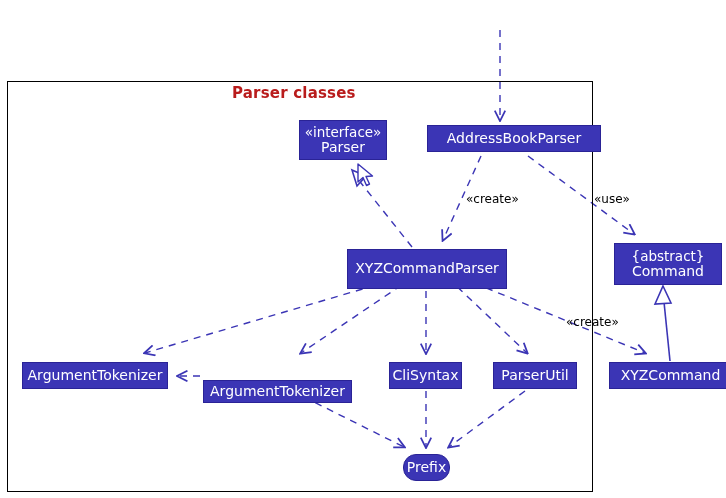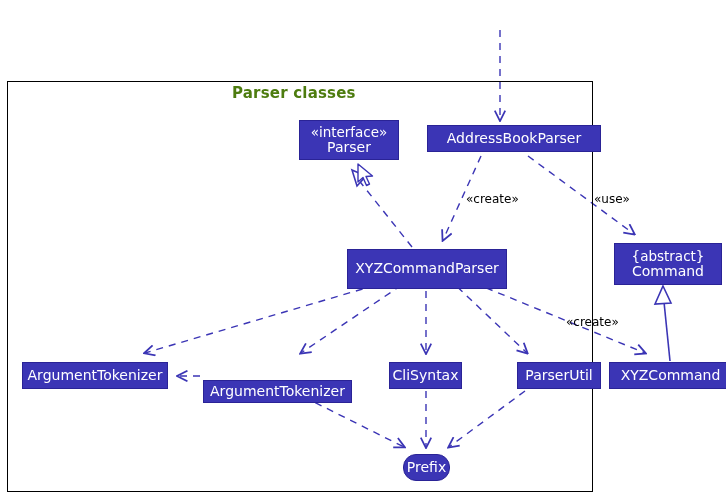--- a/index.html
+++ b/index.html
@@ -26,21 +26,21 @@
   .pkg-frame {
     position: absolute;
     border: 1.6px solid #000000;
     box-sizing: border-box;
     background: transparent;
   }
   .pkg-title {
     position: absolute;
     font-size: 15px;
     font-weight: bold;
-    color: #4d7c0f;
+    color: #b91c1c;
     white-space: nowrap;
     letter-spacing: 0.2px;
     text-align: right;
   }
   
   .cls {
     position: absolute;
     box-sizing: border-box;
     background: #3b35b5;
     border: 1.2px solid #2a2396;
@@ -143,21 +143,21 @@
 
     <g>
       <line x1="670" y1="361" x2="664" y2="302" stroke="#3b35b5" stroke-width="1.6"></line>
       <polygon points="663,286 671,303 655,304" fill="#ffffff" stroke="#3b35b5" stroke-width="1.6"></polygon>
     </g>
   </svg>
 
   <div class="pkg-frame" style="left:7px; top:81px; width:586px; height:411px;"></div>
   <div class="pkg-title" style="left:232px; top:84px;">Parser classes</div>
 
-  <div class="cls" style="left:299px; top:120px; width:100px; height:40px;">
+  <div class="cls" style="left:299px; top:120px; width:88px; height:40px;">
     <span class="stereo">«interface»</span>
     <span class="nm">Parser</span>
   </div>
 
   <div class="cls" style="left:427px; top:125px; width:174px; height:27px;">
     <span class="nm">AddressBookParser</span>
   </div>
 
   <div class="cls" style="left:347px; top:249px; width:160px; height:40px;justify-content:center;">
     <span class="nm">XYZCommandParser</span>
@@ -173,21 +173,21 @@
   </div>
 
   <div class="cls" style="left:203px; top:380px; width:149px; height:23px;">
     <span class="nm">ArgumentTokenizer</span>
   </div>
 
   <div class="cls" style="left:389px; top:362px; width:73px; height:27px;">
     <span class="nm">CliSyntax</span>
   </div>
 
-  <div class="cls" style="left:493px; top:362px; width:84px; height:27px;margin-left:24px;">
+  <div class="cls" style="left:493px; top:362px; width:84px; height:27px;">
     <span class="nm">ParserUtil</span>
   </div>
 
   <div class="cls" style="left:609px; top:362px; width:123px; height:27px;">
     <span class="nm">XYZCommand</span>
   </div>
 
   <div class="cls" style="left:403px; top:454px; width:47px; height:27px;border-radius:13px;">
     <span class="nm">Prefix</span>
   </div>

